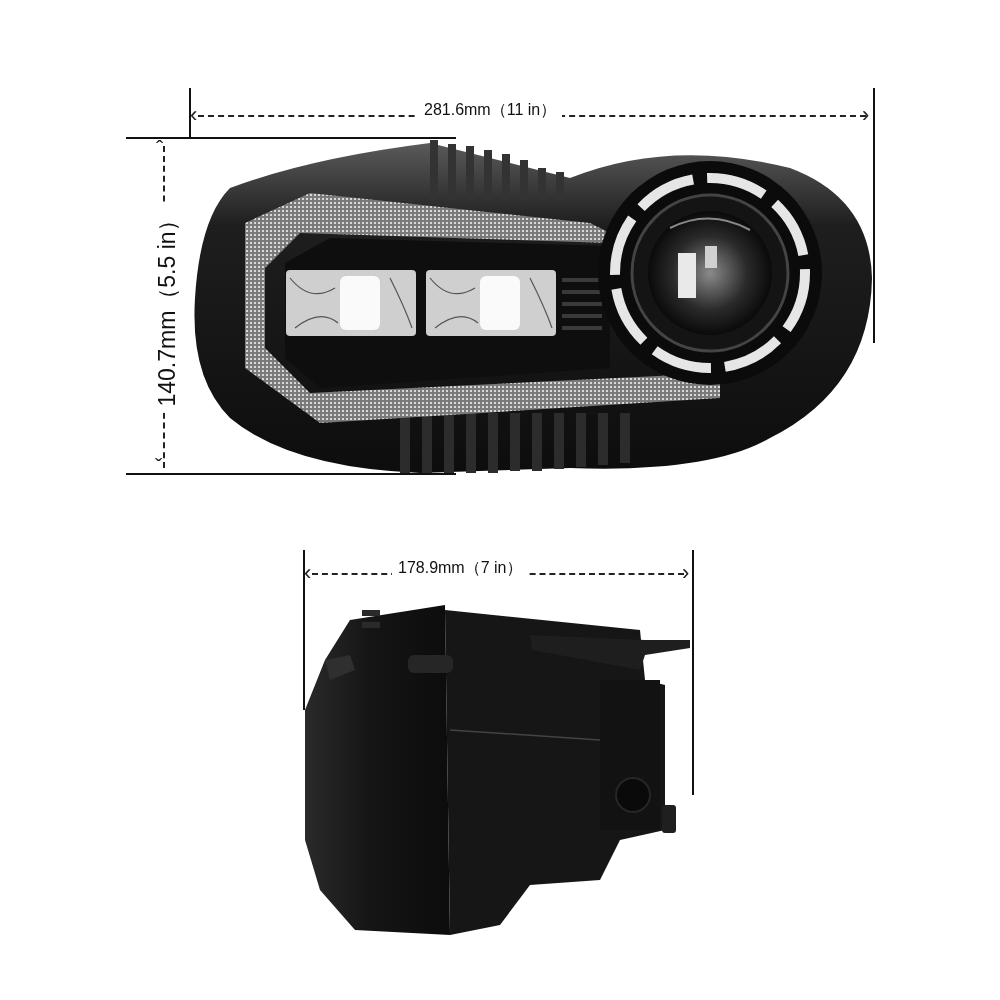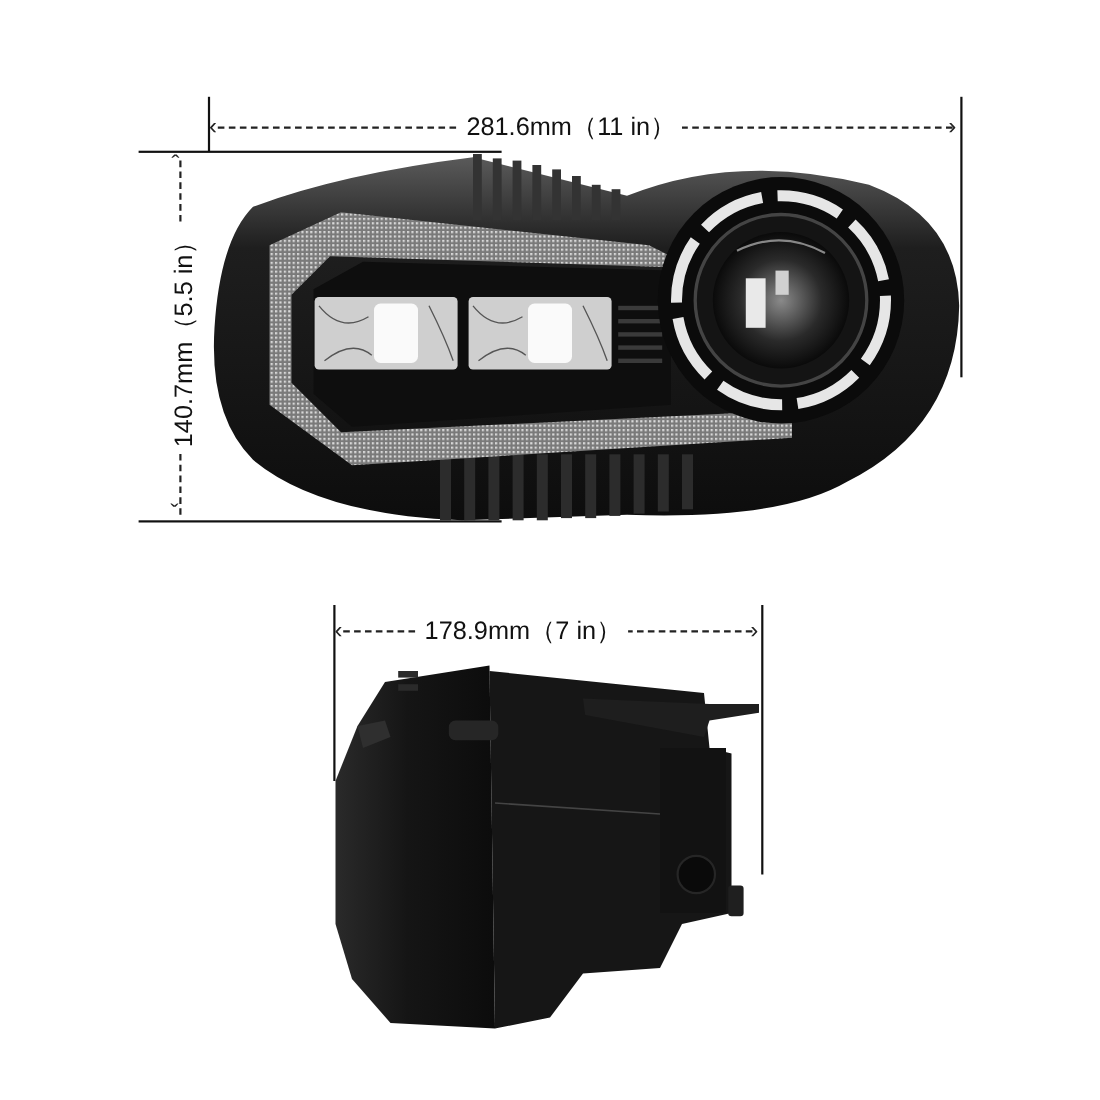--- a/index.html
+++ b/index.html
@@ -2,21 +2,21 @@
 <html><head>
 <meta charset="utf-8">
 <style>
   html,body{margin:0;padding:0;background:#fff;}
   body{width:1000px;height:1000px;position:relative;overflow:hidden;font-family:"Liberation Sans",sans-serif;}
   .abs{position:absolute;}
   .vline{position:absolute;width:2px;background:#111;}
   .hline{position:absolute;height:2px;background:#111;}
   .dash-h{position:absolute;height:0;border-top:2px dashed #222;}
   .dash-v{position:absolute;width:0;border-left:2px dashed #222;}
-  .label{position:absolute;font-size:23px;color:#111;white-space:nowrap;background:#fff;padding:0 6px;}
+  .label{position:absolute;font-size:16px;color:#111;white-space:nowrap;background:#fff;padding:0 6px;}
   .vlabel{position:absolute;font-size:23px;color:#111;white-space:nowrap;background:#fff;padding:0 6px;transform-origin:center center;transform:rotate(-90deg);}
   .arrow{position:absolute;font-size:22px;color:#222;line-height:1;}
 </style>
 </head>
 <body>
 
 <div class="vline" style="left:189px;top:88px;height:50px;"></div>
 <div class="vline" style="left:873px;top:88px;height:255px;"></div>
 <div class="dash-h" style="left:198px;top:115px;width:668px;"></div>
 <span class="arrow" style="left:190px;top:104px;">‹</span>
@@ -104,21 +104,21 @@
   <rect x="488" y="115" width="18" height="45" fill="#e9e9e9"></rect>
   <rect x="515" y="108" width="12" height="22" fill="#d0d0d0"></rect>
   <path d="M480 90 Q520 70 560 92" stroke="#888" stroke-width="2" fill="none"></path>
 </svg>
 
 <div class="vline" style="left:303px;top:550px;height:160px;"></div>
 <div class="vline" style="left:692px;top:550px;height:245px;"></div>
 <div class="dash-h" style="left:312px;top:573px;width:372px;"></div>
 <span class="arrow" style="left:304px;top:562px;">‹</span>
 <span class="arrow" style="left:682px;top:562px;">›</span>
-<div class="label" style="left:380px;top:558px;">178.9mm（7 in）</div>
+<div class="label" style="left:392px;top:558px;">178.9mm（7 in）</div>
 
 <svg class="abs" style="left:300px;top:600px;" width="400" height="345" viewBox="0 0 400 345">
   <defs>
     <linearGradient id="sg" x1="0" y1="0" x2="1" y2="0">
       <stop offset="0" stop-color="#2a2a2a"></stop>
       <stop offset="0.45" stop-color="#151515"></stop>
       <stop offset="1" stop-color="#0c0c0c"></stop>
     </linearGradient>
   </defs>
 

